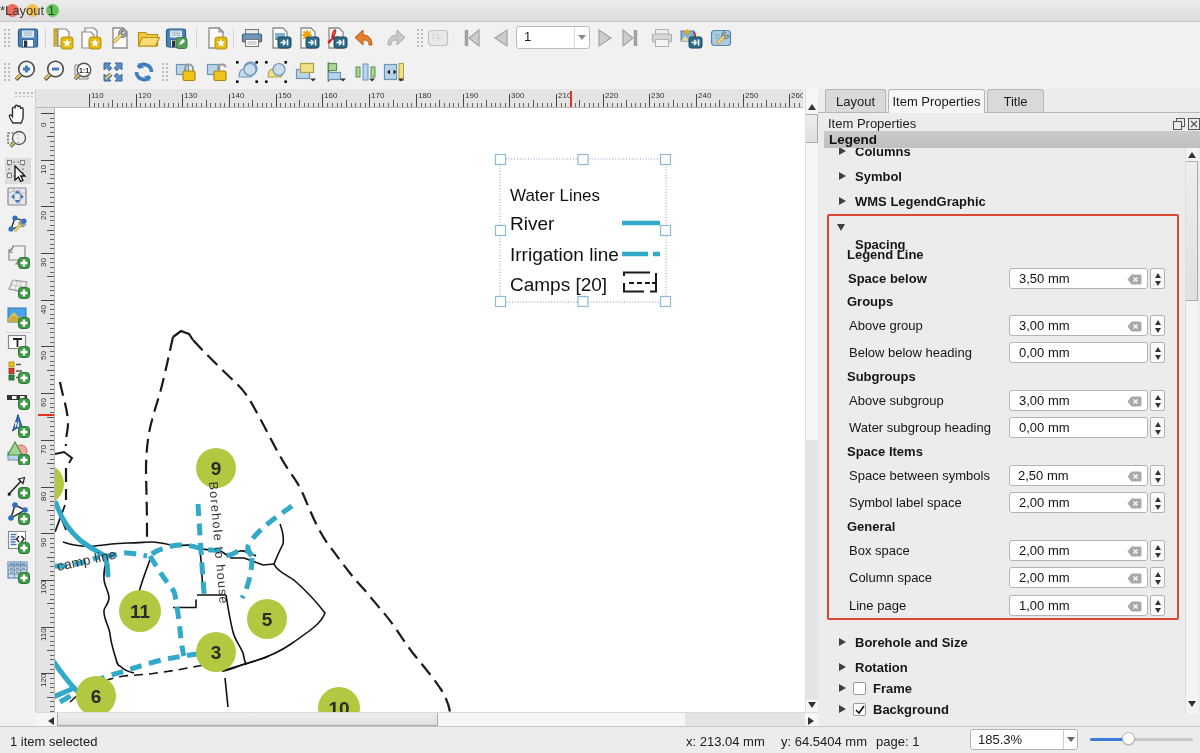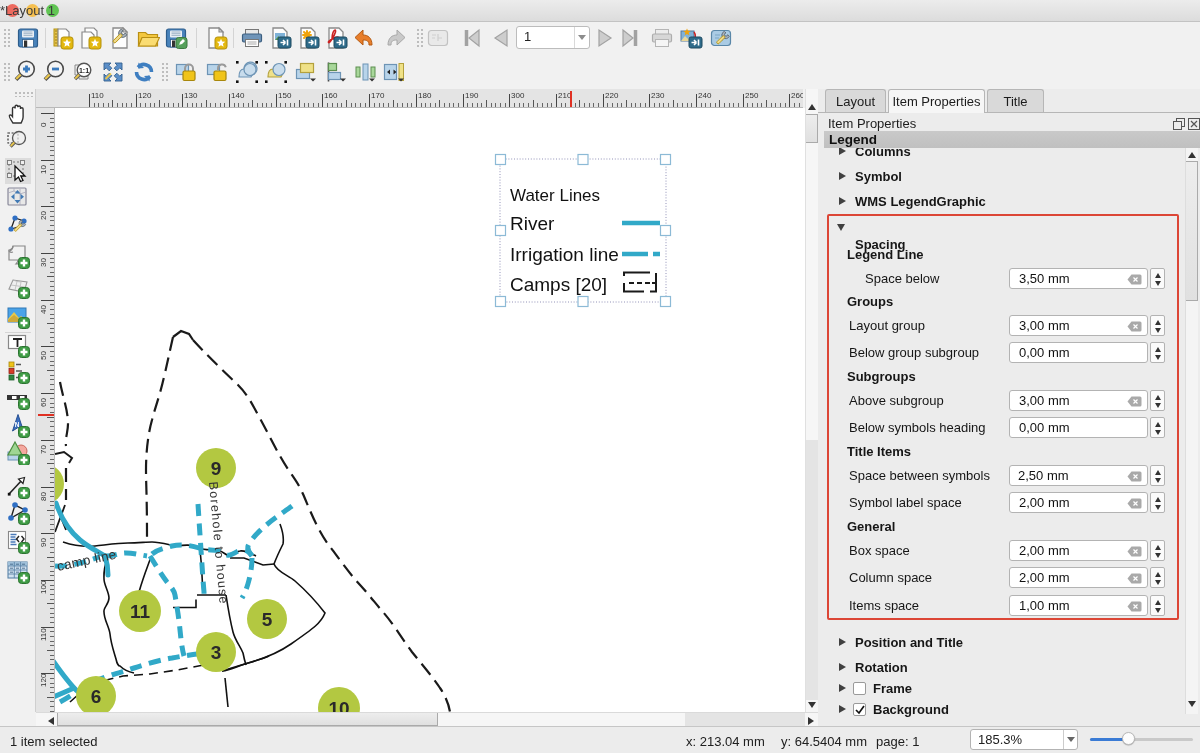--- a/index.html
+++ b/index.html
@@ -869,62 +869,62 @@
       <div class="tri-r" style="left:21px;top:-1px;"></div>
       <div class="sechdr" style="left:37px;top:-4px;">Columns</div>
       <div class="tri-r" style="left:21px;top:24px;"></div>
       <div class="sechdr" style="left:37px;top:21px;">Symbol</div>
       <div class="tri-r" style="left:21px;top:49px;"></div>
       <div class="sechdr" style="left:37px;top:46px;">WMS LegendGraphic</div>
       <div class="abs" style="left:9px;top:66px;width:352px;height:406px;border:2px solid #dc4636;border-radius:2px;"></div>
       <div class="tri-d" style="left:19px;top:76px;"></div>
       <div class="sechdr" style="left:37px;top:89px;">Spacing</div>
       <div class="sechdr" style="left:29px;top:99px;">Legend Line</div>
-      <div class="flabel" style="left:47px;top:123px;">Space below</div>
+      <div class="flabel" style="left:30px;top:123px;font-weight:bold;">Space below</div>
       <div class="finput" style="left:191px;top:120px;">3,50 mm<svg class="abs" style="right:5px;top:5px" width="15" height="11" viewBox="0 0 15 11">
           <path d="M4.5 0.5 H13 a1.5 1.5 0 0 1 1.5 1.5 v7 a1.5 1.5 0 0 1 -1.5 1.5 H4.5 L0.5 5.5 Z" fill="#a9a9a9"></path>
           <path d="M6.5 3.5 L10.5 7.5 M10.5 3.5 L6.5 7.5" stroke="#fff" stroke-width="1.2"></path>
         </svg></div>
       <div class="fspin" style="left:332px;top:120px;">
         <div class="abs" style="left:3.5px;top:4px;width:0;height:0;border-bottom:5px solid #333;border-left:3.5px solid transparent;border-right:3.5px solid transparent;"></div>
         <div class="abs" style="left:3.5px;top:12px;width:0;height:0;border-top:5px solid #333;border-left:3.5px solid transparent;border-right:3.5px solid transparent;"></div>
       </div>
       <div class="sechdr" style="left:29px;top:146px;">Groups</div>
-      <div class="flabel" style="left:31px;top:170px;">Layout group</div>
+      <div class="flabel" style="left:31px;top:170px;">Above group</div>
       <div class="finput" style="left:191px;top:167px;">3,00 mm<svg class="abs" style="right:5px;top:5px" width="15" height="11" viewBox="0 0 15 11">
           <path d="M4.5 0.5 H13 a1.5 1.5 0 0 1 1.5 1.5 v7 a1.5 1.5 0 0 1 -1.5 1.5 H4.5 L0.5 5.5 Z" fill="#a9a9a9"></path>
           <path d="M6.5 3.5 L10.5 7.5 M10.5 3.5 L6.5 7.5" stroke="#fff" stroke-width="1.2"></path>
         </svg></div>
       <div class="fspin" style="left:332px;top:167px;">
         <div class="abs" style="left:3.5px;top:4px;width:0;height:0;border-bottom:5px solid #333;border-left:3.5px solid transparent;border-right:3.5px solid transparent;"></div>
         <div class="abs" style="left:3.5px;top:12px;width:0;height:0;border-top:5px solid #333;border-left:3.5px solid transparent;border-right:3.5px solid transparent;"></div>
       </div>
-      <div class="flabel" style="left:31px;top:197px;">Below group subgroup</div>
+      <div class="flabel" style="left:31px;top:197px;">Below below heading</div>
       <div class="finput" style="left:191px;top:194px;">0,00 mm</div>
       <div class="fspin" style="left:332px;top:194px;">
         <div class="abs" style="left:3.5px;top:4px;width:0;height:0;border-bottom:5px solid #333;border-left:3.5px solid transparent;border-right:3.5px solid transparent;"></div>
         <div class="abs" style="left:3.5px;top:12px;width:0;height:0;border-top:5px solid #333;border-left:3.5px solid transparent;border-right:3.5px solid transparent;"></div>
       </div>
       <div class="sechdr" style="left:29px;top:221px;">Subgroups</div>
       <div class="flabel" style="left:31px;top:245px;">Above subgroup</div>
       <div class="finput" style="left:191px;top:242px;">3,00 mm<svg class="abs" style="right:5px;top:5px" width="15" height="11" viewBox="0 0 15 11">
           <path d="M4.5 0.5 H13 a1.5 1.5 0 0 1 1.5 1.5 v7 a1.5 1.5 0 0 1 -1.5 1.5 H4.5 L0.5 5.5 Z" fill="#a9a9a9"></path>
           <path d="M6.5 3.5 L10.5 7.5 M10.5 3.5 L6.5 7.5" stroke="#fff" stroke-width="1.2"></path>
         </svg></div>
       <div class="fspin" style="left:332px;top:242px;">
         <div class="abs" style="left:3.5px;top:4px;width:0;height:0;border-bottom:5px solid #333;border-left:3.5px solid transparent;border-right:3.5px solid transparent;"></div>
         <div class="abs" style="left:3.5px;top:12px;width:0;height:0;border-top:5px solid #333;border-left:3.5px solid transparent;border-right:3.5px solid transparent;"></div>
       </div>
-      <div class="flabel" style="left:31px;top:272px;">Below symbols heading</div>
+      <div class="flabel" style="left:31px;top:272px;">Water subgroup heading</div>
       <div class="finput" style="left:191px;top:269px;">0,00 mm</div>
       <div class="fspin" style="left:332px;top:269px;">
         <div class="abs" style="left:3.5px;top:4px;width:0;height:0;border-bottom:5px solid #333;border-left:3.5px solid transparent;border-right:3.5px solid transparent;"></div>
         <div class="abs" style="left:3.5px;top:12px;width:0;height:0;border-top:5px solid #333;border-left:3.5px solid transparent;border-right:3.5px solid transparent;"></div>
       </div>
-      <div class="sechdr" style="left:29px;top:296px;">Title Items</div>
+      <div class="sechdr" style="left:29px;top:296px;">Space Items</div>
       <div class="flabel" style="left:31px;top:320px;">Space between symbols</div>
       <div class="finput" style="left:191px;top:317px;padding-left:8px;">2,50 mm<svg class="abs" style="right:5px;top:5px" width="15" height="11" viewBox="0 0 15 11">
           <path d="M4.5 0.5 H13 a1.5 1.5 0 0 1 1.5 1.5 v7 a1.5 1.5 0 0 1 -1.5 1.5 H4.5 L0.5 5.5 Z" fill="#a9a9a9"></path>
           <path d="M6.5 3.5 L10.5 7.5 M10.5 3.5 L6.5 7.5" stroke="#fff" stroke-width="1.2"></path>
         </svg></div>
       <div class="fspin" style="left:332px;top:317px;">
         <div class="abs" style="left:3.5px;top:4px;width:0;height:0;border-bottom:5px solid #333;border-left:3.5px solid transparent;border-right:3.5px solid transparent;"></div>
         <div class="abs" style="left:3.5px;top:12px;width:0;height:0;border-top:5px solid #333;border-left:3.5px solid transparent;border-right:3.5px solid transparent;"></div>
       </div>
       <div class="flabel" style="left:31px;top:347px;">Symbol label space</div>
@@ -948,31 +948,31 @@
       </div>
       <div class="flabel" style="left:31px;top:422px;">Column space</div>
       <div class="finput" style="left:191px;top:419px;">2,00 mm<svg class="abs" style="right:5px;top:5px" width="15" height="11" viewBox="0 0 15 11">
           <path d="M4.5 0.5 H13 a1.5 1.5 0 0 1 1.5 1.5 v7 a1.5 1.5 0 0 1 -1.5 1.5 H4.5 L0.5 5.5 Z" fill="#a9a9a9"></path>
           <path d="M6.5 3.5 L10.5 7.5 M10.5 3.5 L6.5 7.5" stroke="#fff" stroke-width="1.2"></path>
         </svg></div>
       <div class="fspin" style="left:332px;top:419px;">
         <div class="abs" style="left:3.5px;top:4px;width:0;height:0;border-bottom:5px solid #333;border-left:3.5px solid transparent;border-right:3.5px solid transparent;"></div>
         <div class="abs" style="left:3.5px;top:12px;width:0;height:0;border-top:5px solid #333;border-left:3.5px solid transparent;border-right:3.5px solid transparent;"></div>
       </div>
-      <div class="flabel" style="left:31px;top:450px;">Items space</div>
+      <div class="flabel" style="left:31px;top:450px;">Line page</div>
       <div class="finput" style="left:191px;top:447px;">1,00 mm<svg class="abs" style="right:5px;top:5px" width="15" height="11" viewBox="0 0 15 11">
           <path d="M4.5 0.5 H13 a1.5 1.5 0 0 1 1.5 1.5 v7 a1.5 1.5 0 0 1 -1.5 1.5 H4.5 L0.5 5.5 Z" fill="#a9a9a9"></path>
           <path d="M6.5 3.5 L10.5 7.5 M10.5 3.5 L6.5 7.5" stroke="#fff" stroke-width="1.2"></path>
         </svg></div>
       <div class="fspin" style="left:332px;top:447px;">
         <div class="abs" style="left:3.5px;top:4px;width:0;height:0;border-bottom:5px solid #333;border-left:3.5px solid transparent;border-right:3.5px solid transparent;"></div>
         <div class="abs" style="left:3.5px;top:12px;width:0;height:0;border-top:5px solid #333;border-left:3.5px solid transparent;border-right:3.5px solid transparent;"></div>
       </div>
       <div class="tri-r" style="left:21px;top:490px;"></div>
-      <div class="sechdr" style="left:37px;top:487px;">Position and Title</div>
+      <div class="sechdr" style="left:37px;top:487px;">Borehole and Size</div>
       <div class="tri-r" style="left:21px;top:515px;"></div>
       <div class="sechdr" style="left:37px;top:512px;">Rotation</div>
       <div class="tri-r" style="left:21px;top:536px;"></div>
       <div class="abs" style="left:35px;top:534px;width:13px;height:13px;background:#fff;border:1px solid #9a9a9a;border-radius:2px;"></div>
       <div class="sechdr" style="left:55px;top:533px;">Frame</div>
       <div class="tri-r" style="left:21px;top:557px;"></div>
       <div class="abs" style="left:35px;top:555px;width:13px;height:13px;background:#fff;border:1px solid #9a9a9a;border-radius:2px;"></div>
       <svg class="abs" style="left:36px;top:556px" width="12" height="12" viewBox="0 0 12 12">
         <path d="M2 6 L5 9 L10 2" fill="none" stroke="#111" stroke-width="1.7"></path>
       </svg>

